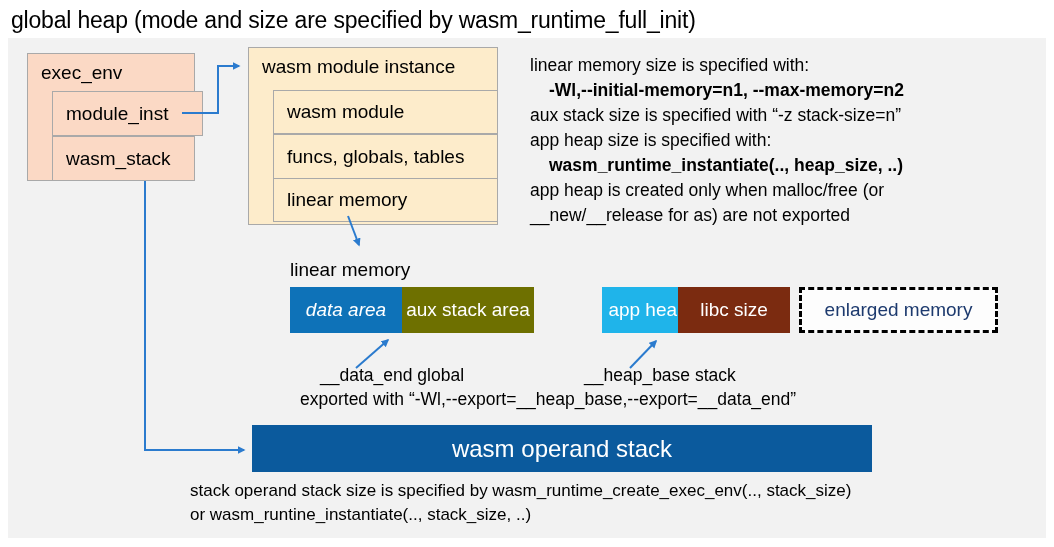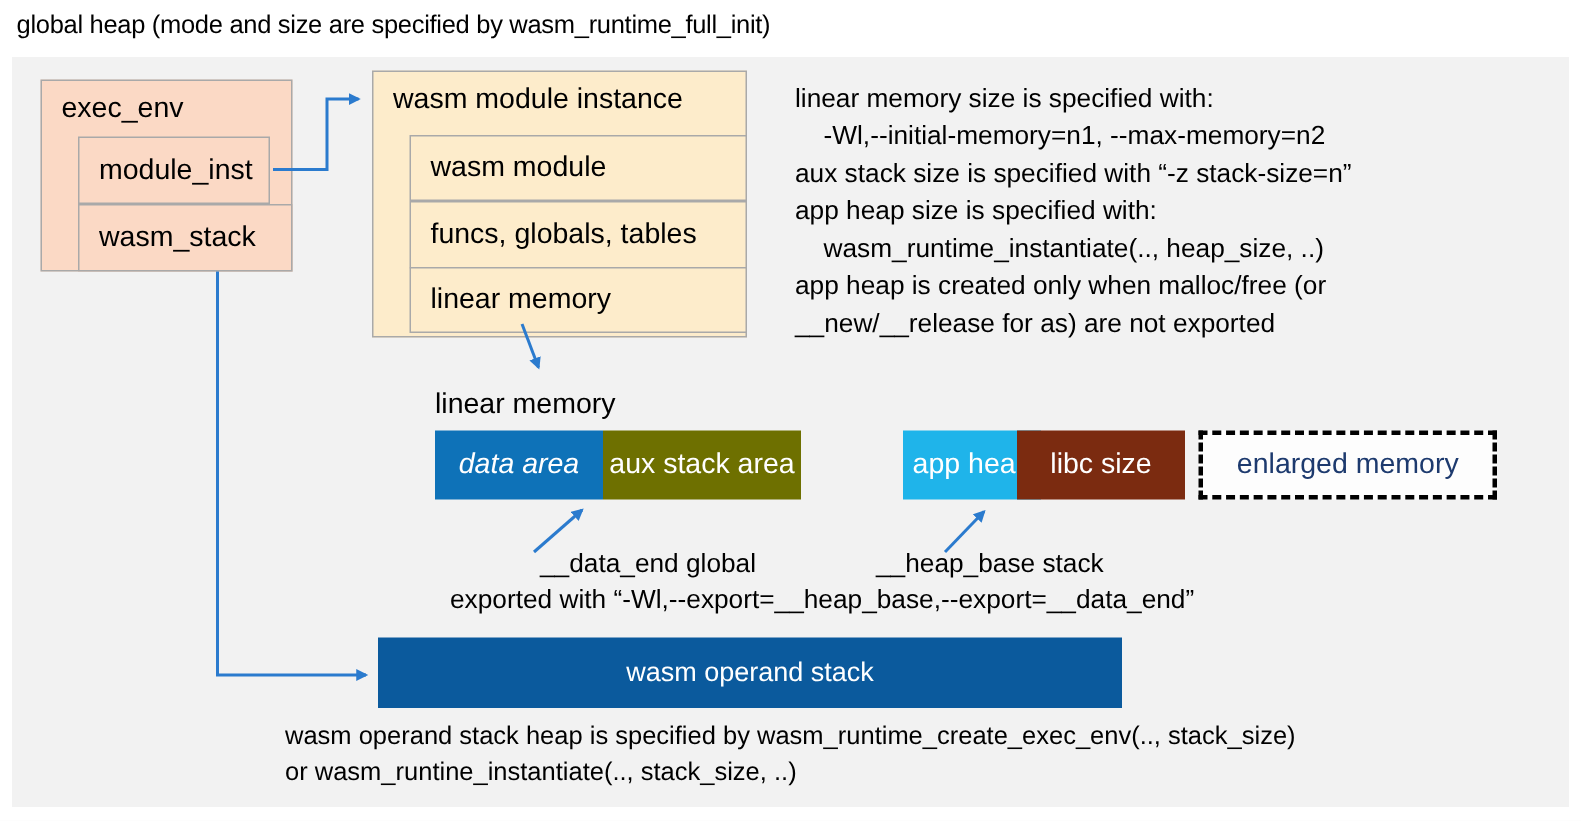--- a/index.html
+++ b/index.html
@@ -1,67 +1,67 @@
 <!DOCTYPE html>
 <html style="--panel-bg: #f2f2f2; --box-pink: #fbd9c5; --box-yellow: #fdeccb; --box-border: #a9a9a9; --arrow-blue: #2b7bce; --seg-data: #0e72b8; --seg-aux: #6e7000; --seg-appheap: #1fb4ea; --seg-libc: #7b2b10; --operand-bar: #0b5a9d; --enlarged-text: #1d3a6e; --text: #000000;"><head>
 <meta charset="utf-8">
 <style>
   * { margin: 0; padding: 0; box-sizing: border-box; }
   html, body { background: #fff; }
   body { font-family: "Liberation Sans", "DejaVu Sans", sans-serif; color: var(--text, #000); }
   .stage { position: relative; width: 1054px; height: 547px; background: #fff; overflow: hidden; }
   .panel { position: absolute; left: 8px; top: 38px; width: 1038px; height: 500px; background: var(--panel-bg, #f2f2f2); }
-  .title { position: absolute; left: 11px; top: 7px; font-size: 17px; letter-spacing: -0.2px; color: var(--text, #000); white-space: nowrap; }
+  .title { position: absolute; left: 11px; top: 7px; font-size: 23px; letter-spacing: -0.2px; color: var(--text, #000); white-space: nowrap; }
 
   .box { position: absolute; border: 1px solid var(--box-border, #a9a9a9); }
   .pink { background: var(--box-pink, #fbd9c5); }
   .yellow { background: var(--box-yellow, #fdeccb); }
   .box-head { position: absolute; left: 13px; top: 8px; font-size: 19px; white-space: nowrap; }
   .row { display: flex; align-items: center; padding-left: 13px; font-size: 19px; white-space: nowrap; }
 
   .notes { position: absolute; left: 530px; top: 53px; width: 510px; font-size: 17.5px; line-height: 25px; }
-  .notes .indent { padding-left: 19px; }
+  .notes .indent { padding-left: 19px; font-weight: bold; }
   .note-line { white-space: nowrap; }
 
   .lm-label { position: absolute; left: 290px; top: 259px; font-size: 19px; }
 
   .seg { position: absolute; top: 287px; height: 46px; display: flex; align-items: center; justify-content: center; font-size: 19px; color: #fff; white-space: nowrap; }
   .seg-data     { left: 290px; width: 112px; background: var(--seg-data, #0e72b8); font-style: italic; }
   .seg-aux      { left: 402px; width: 132px; background: var(--seg-aux, #6e7000); }
   .seg-appheap  { left: 602px; width: 92px; background: var(--seg-appheap, #1fb4ea); }
   .seg-libc     { left: 678px; width: 112px; background: var(--seg-libc, #7b2b10); }
   .seg-enlarged { left: 799px; width: 199px; background: #fdfdfd; border: 3px dashed #000; color: var(--enlarged-text, #1d3a6e); }
 
   .annot { position: absolute; font-size: 17.5px; white-space: nowrap; }
-  .data-end  { left: 320px; top: 365px; margin-left: 40px; }
+  .data-end  { left: 320px; top: 365px; }
   .heap-base { left: 584px; top: 365px; }
   .export-note { left: 300px; top: 389px; }
 
-  .operand-bar { position: absolute; left: 252px; top: 425px; width: 496px; height: 47px; background: var(--operand-bar, #0b5a9d); display: flex; align-items: center; justify-content: center; color: #fff; font-size: 18px; }
+  .operand-bar { position: absolute; left: 252px; top: 425px; width: 620px; height: 47px; background: var(--operand-bar, #0b5a9d); display: flex; align-items: center; justify-content: center; color: #fff; font-size: 24px; }
   .bottom-note { position: absolute; left: 190px; font-size: 17px; white-space: nowrap; }
   .bn1 { top: 481px; }
   .bn2 { top: 505px; }
 
   svg.overlay { position: absolute; left: 0; top: 0; width: 1054px; height: 547px; pointer-events: none; }
   .arrow { fill: none; stroke: var(--arrow-blue, #2b7bce); stroke-width: 2; }
   .arrowhead { fill: var(--arrow-blue, #2b7bce); }
 </style>
 </head>
 <body>
 
 <div class="stage">
 
   <div class="title">global heap (mode and size are specified by wasm_runtime_full_init)</div>
 
   <div class="panel"></div>
 
   <div class="box pink" style="left:27px; top:53px; width:168px; height:128px;">
     <span class="box-head">exec_env</span>
   </div>
-  <div class="box pink row" style="left:52px; top:91px; width:128px; height:45px;">
+  <div class="box pink row" style="left:52px; top:91px; width:151px; height:45px;">
     <span>module_inst</span>
   </div>
   <div class="box pink row" style="left:52px; top:136px; width:143px; height:45px;">
     <span>wasm_stack</span>
   </div>
 
   <div class="box yellow" style="left:248px; top:47px; width:250px; height:178px;">
     <span class="box-head">wasm module instance</span>
   </div>
   <div class="box yellow row" style="left:273px; top:90px; width:225px; height:44px;">
@@ -102,21 +102,21 @@
     <span>enlarged memory</span>
   </div>
 
   <div class="annot data-end">__data_end global</div>
   <div class="annot heap-base">__heap_base stack</div>
   <div class="annot export-note">exported with “-Wl,--export=__heap_base,--export=__data_end”</div>
 
   <div class="operand-bar">
     <span>wasm operand stack</span>
   </div>
-  <div class="bottom-note bn1">wasm operand stack heap is specified by wasm_runtime_create_exec_env(.., stack_size)</div>
+  <div class="bottom-note bn1">stack operand stack size is specified by wasm_runtime_create_exec_env(.., stack_size)</div>
   <div class="bottom-note bn2">or wasm_runtine_instantiate(.., stack_size, ..)</div>
 
   <svg class="overlay" viewBox="0 0 1054 547" xmlns="http://www.w3.org/2000/svg">
     <defs>
       <marker id="ah" markerWidth="9" markerHeight="9" refX="6.5" refY="4" orient="auto" markerUnits="userSpaceOnUse">
         <path d="M0,0 L8,4 L0,8 Z" class="arrowhead"></path>
       </marker>
     </defs>
     <polyline class="arrow" points="182,113 218,113 218,66 239,66" marker-end="url(#ah)"></polyline>
     <polyline class="arrow" points="348,216 359,245" marker-end="url(#ah)"></polyline>

